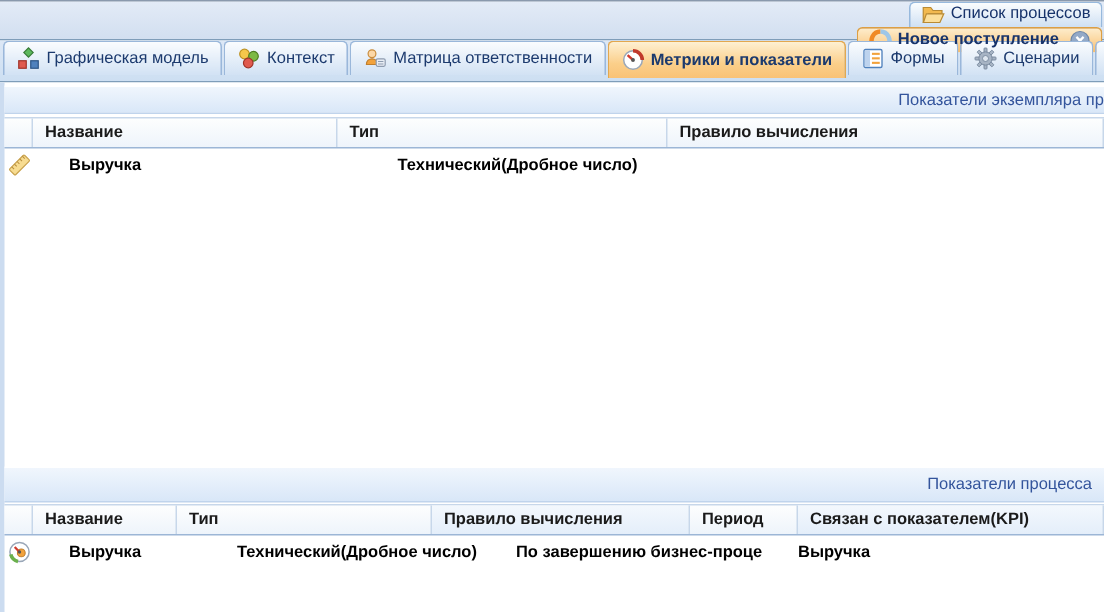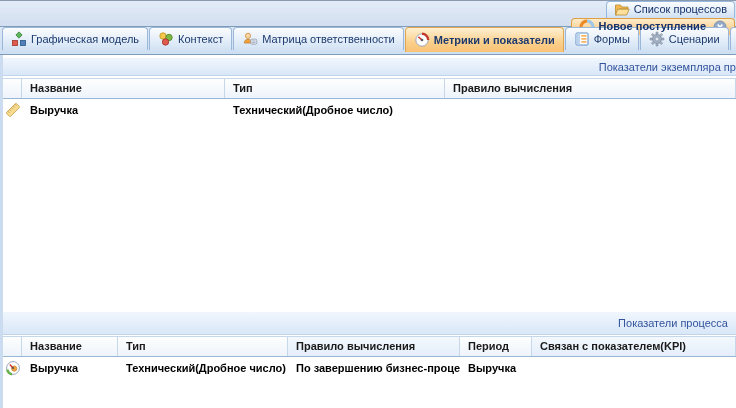--- a/index.html
+++ b/index.html
@@ -73,21 +73,21 @@
     display:grid;box-sizing:border-box;
     border-top:1px solid #c7d7ea;border-bottom:1px solid #9cb6d6;
     background:linear-gradient(180deg,#fdfefe,#eef4fb);
   }
   .grid-header .hcell{
     line-height:19px;height:19px;padding:0 4px 0 8px;
     border-right:1px solid #c7d7ea;
     color:#1a1a1a;white-space:nowrap;overflow:hidden;cursor:default;
   }
   .grid-header .hcell.tint{background:linear-gradient(180deg,#f3f8fd,#e4eefa);}
-  .grid-row{display:grid;}
+  .grid-row{display:grid;gap:16px;}
   .grid-row .cell{
     line-height:22px;height:22px;padding:0 4px 0 8px;
     color:#000;white-space:nowrap;overflow:hidden;
   }
   .grid-row .icon-cell{display:flex;align-items:center;justify-content:center;padding:0;}
   .t1 .grid-header, .t1 .grid-row{grid-template-columns:19px 203px 220px 1fr;}
   .t2 .grid-header, .t2 .grid-row{grid-template-columns:19px 96px 170px 172px 72px 1fr;}
   .t1{top:23px;}
   .t2{top:281px;}
 

